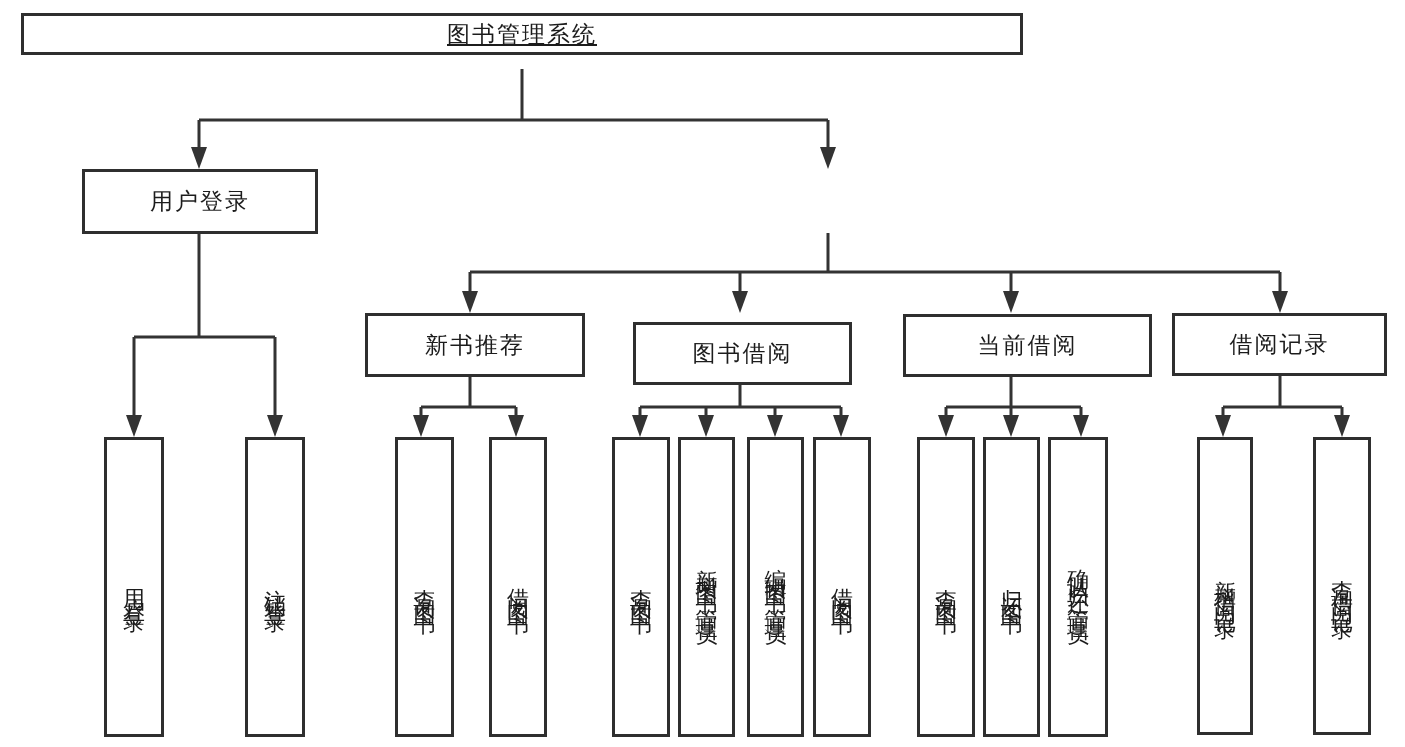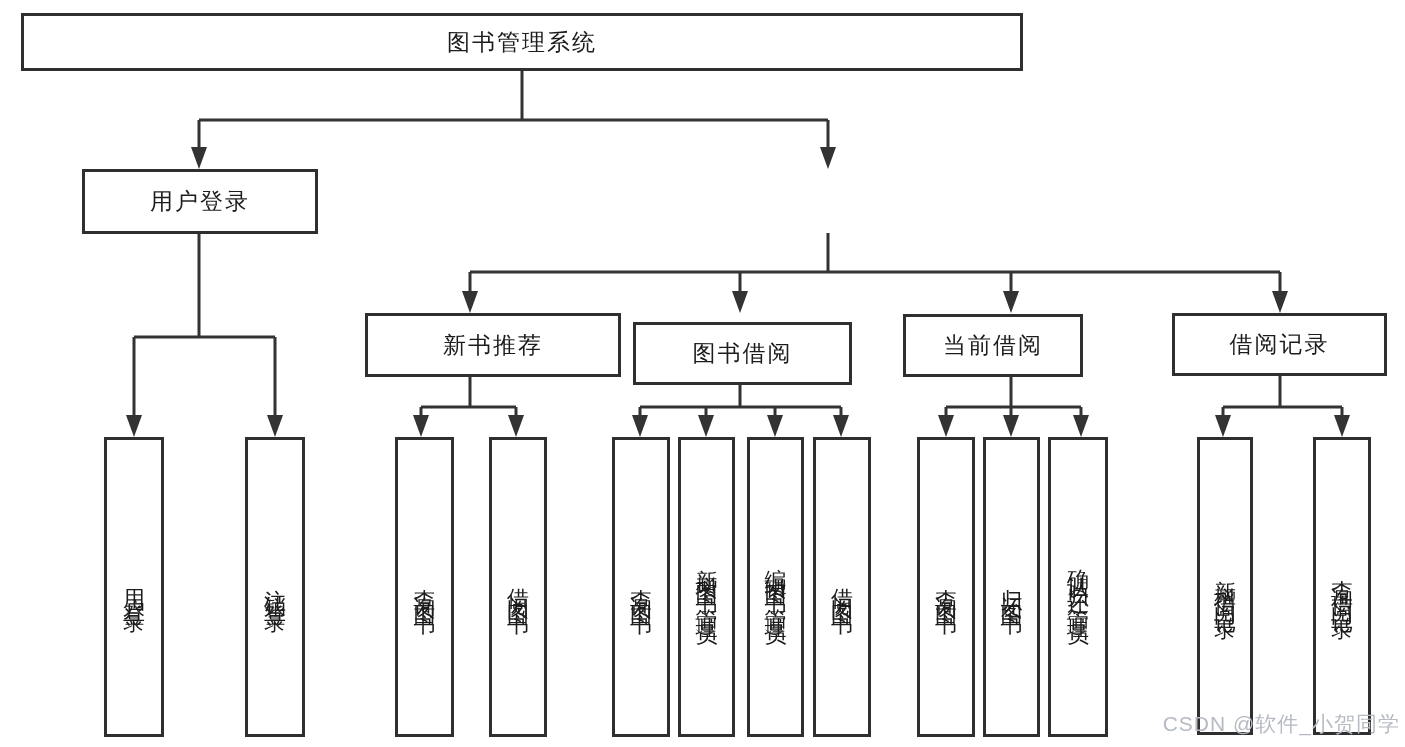--- a/index.html
+++ b/index.html
@@ -20,26 +20,26 @@
     display:flex;align-items:center;justify-content:center;
     color:var(--text);
   }
   .node{font-size:23px;letter-spacing:2px;}
   .leaf{top:437px;height:300px;width:60px;font-size:22px;}
   .leaf span{
     writing-mode:vertical-rl;text-orientation:mixed;
     letter-spacing:8px;line-height:1;white-space:nowrap;
   }
   
-  .n-root   {left:21px;  top:13px;  width:1002px;height:58px;}
+  .n-root   {left:21px;  top:13px;  width:1002px;height:42px;text-decoration:underline;}
   .n-login  {left:82px;  top:169px; width:236px; height:65px;}
   .n-mgmt   {left:711px; top:169px; width:236px; height:65px;}
-  .n-newrec {left:365px; top:313px; width:256px; height:64px;}
+  .n-newrec {left:365px; top:313px; width:220px; height:64px;}
   .n-borrow {left:633px; top:322px; width:219px; height:63px;}
-  .n-current{left:903px; top:314px; width:180px; height:63px;}
+  .n-current{left:903px; top:314px; width:249px; height:63px;}
   .n-record {left:1172px;top:313px; width:215px; height:63px;}
   
   .l-1 {left:104px;width:60px;}
   .l-2 {left:245px;width:60px;}
   .l-3 {left:395px;width:59px;}
   .l-4 {left:489px;width:58px;}
   .l-5 {left:612px;width:58px;}
   .l-6 {left:678px;width:57px;}
   .l-7 {left:747px;width:57px;}
   .l-8 {left:813px;width:58px;}
@@ -154,14 +154,13 @@
     <span>确认归还（管理员）</span>
   </div>
 
   <div class="leaf l-12">
     <span>新增借阅记录</span>
   </div>
   <div class="leaf l-13">
     <span>查询借阅记录</span>
   </div>
 
-  <div class="watermark">CSDN @软件_小贺同学</div>
 </div>
 
 </body></html>

